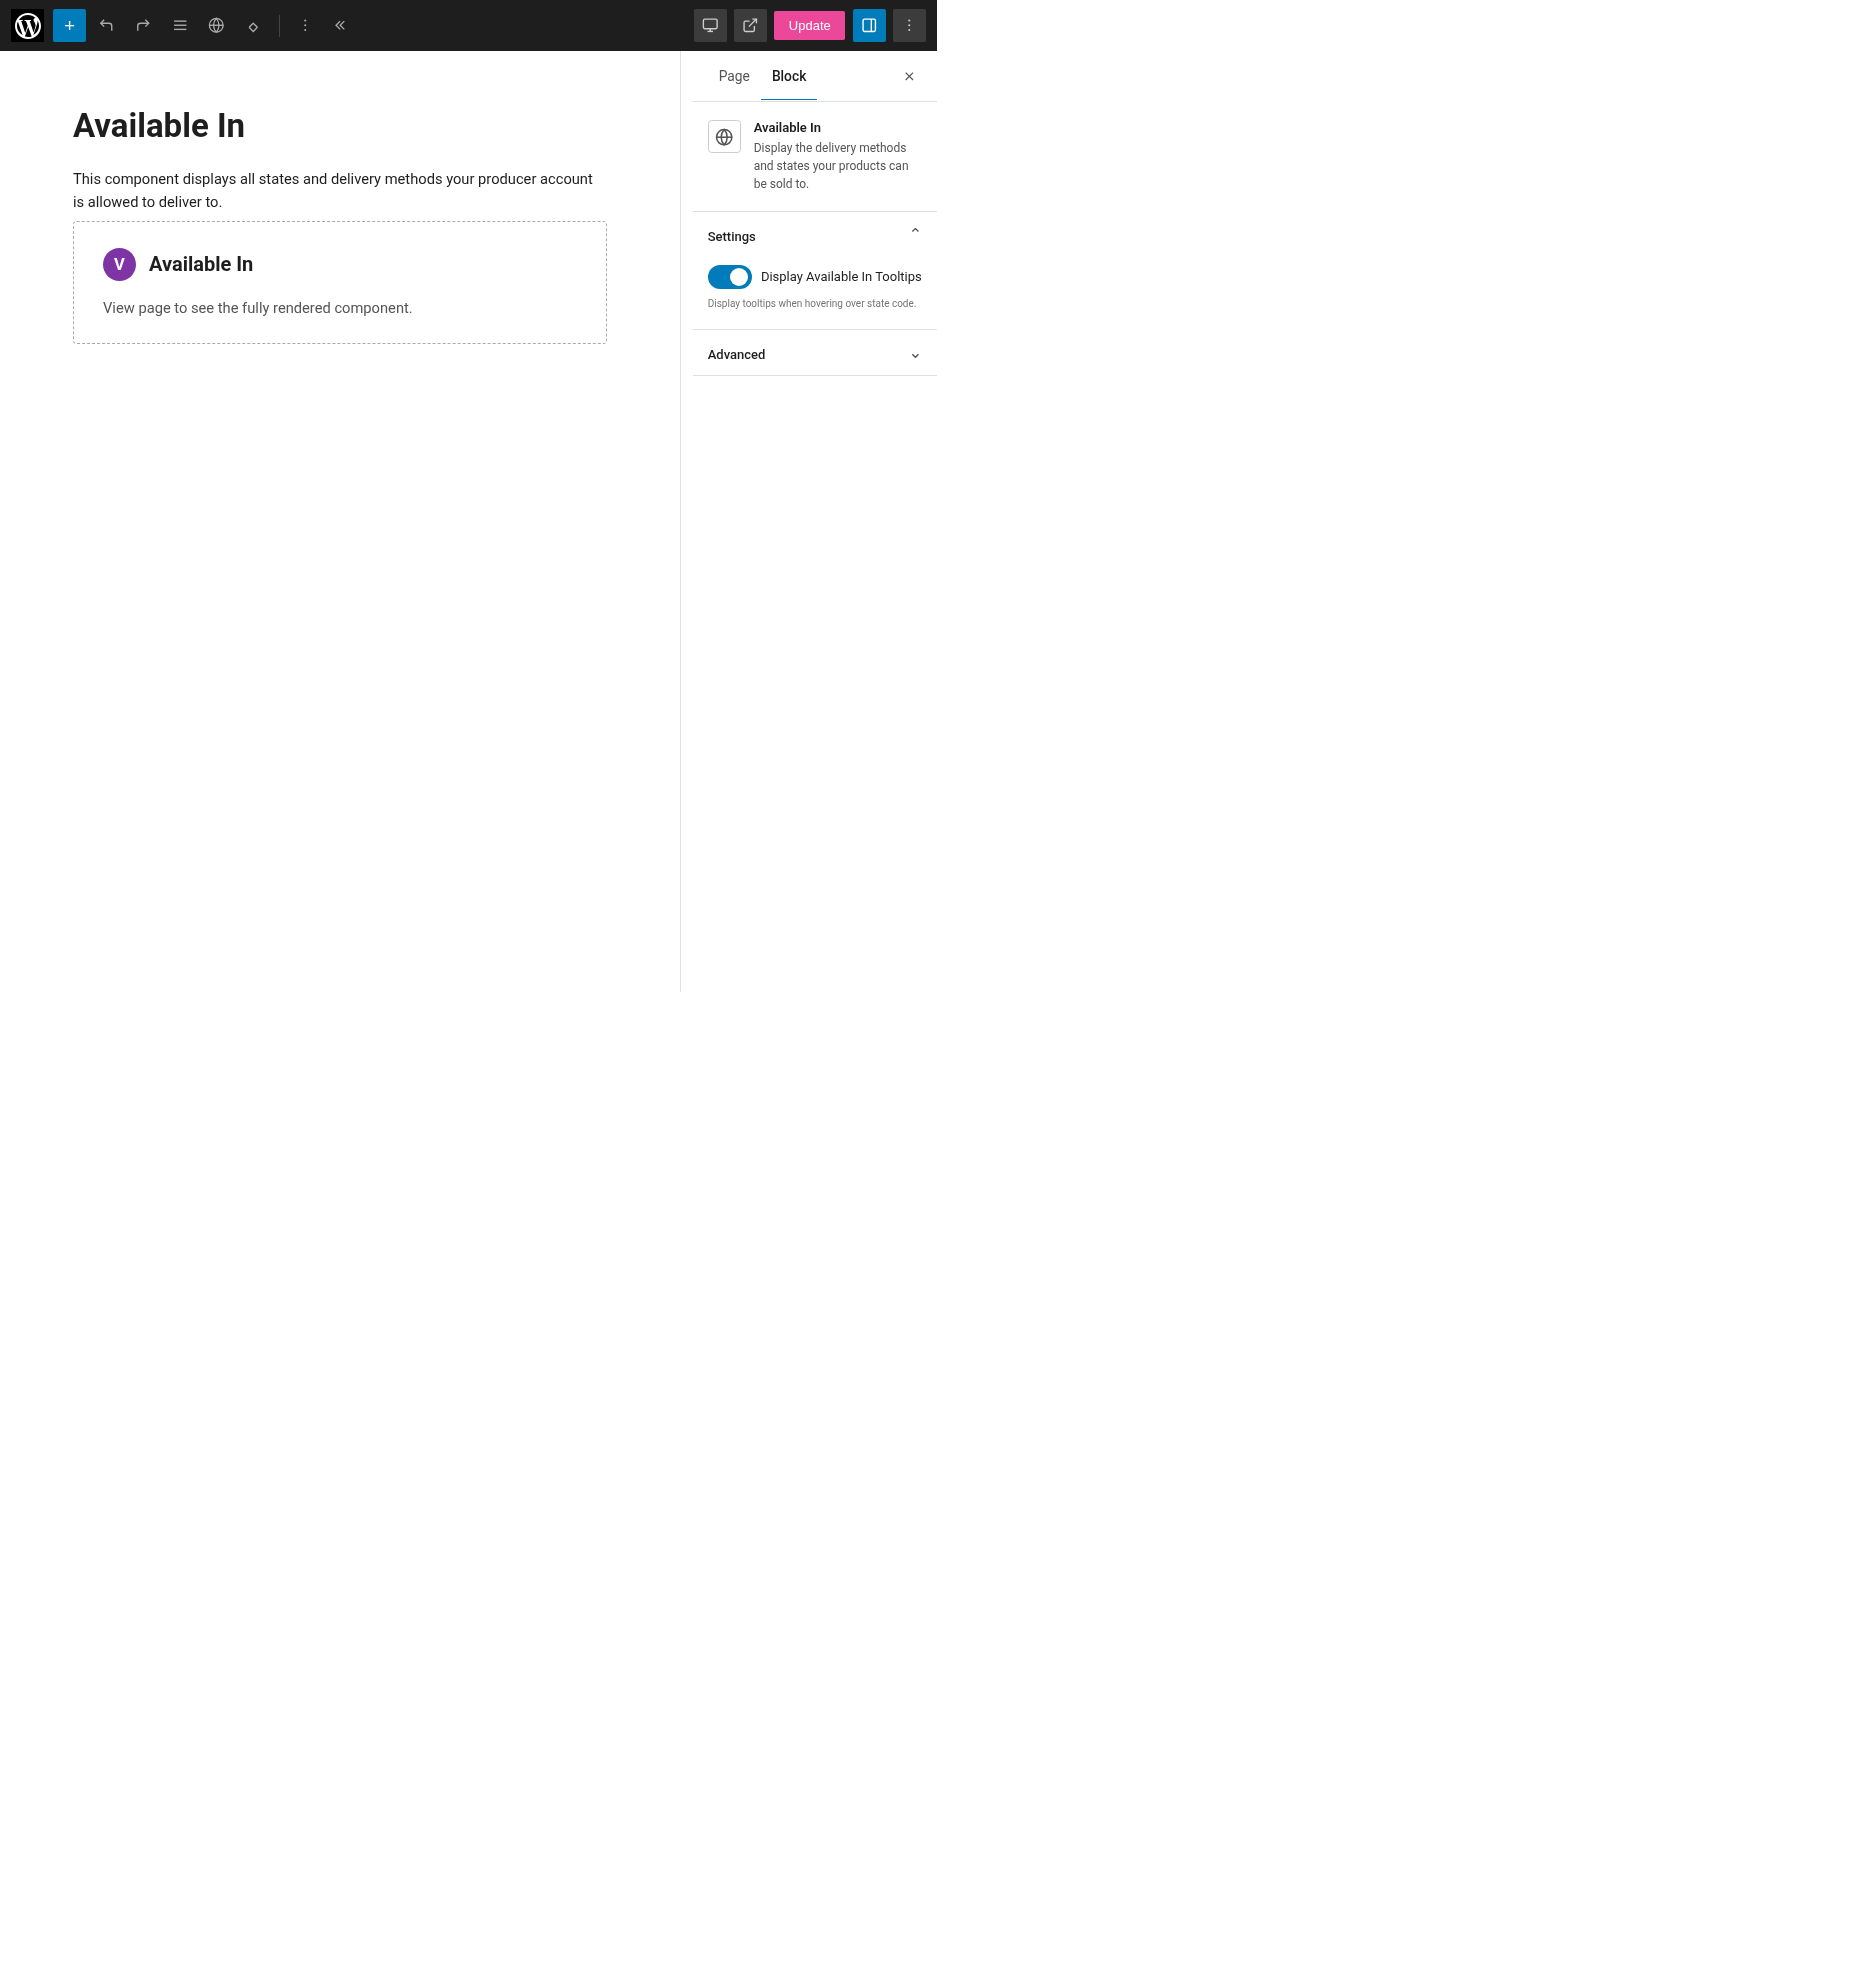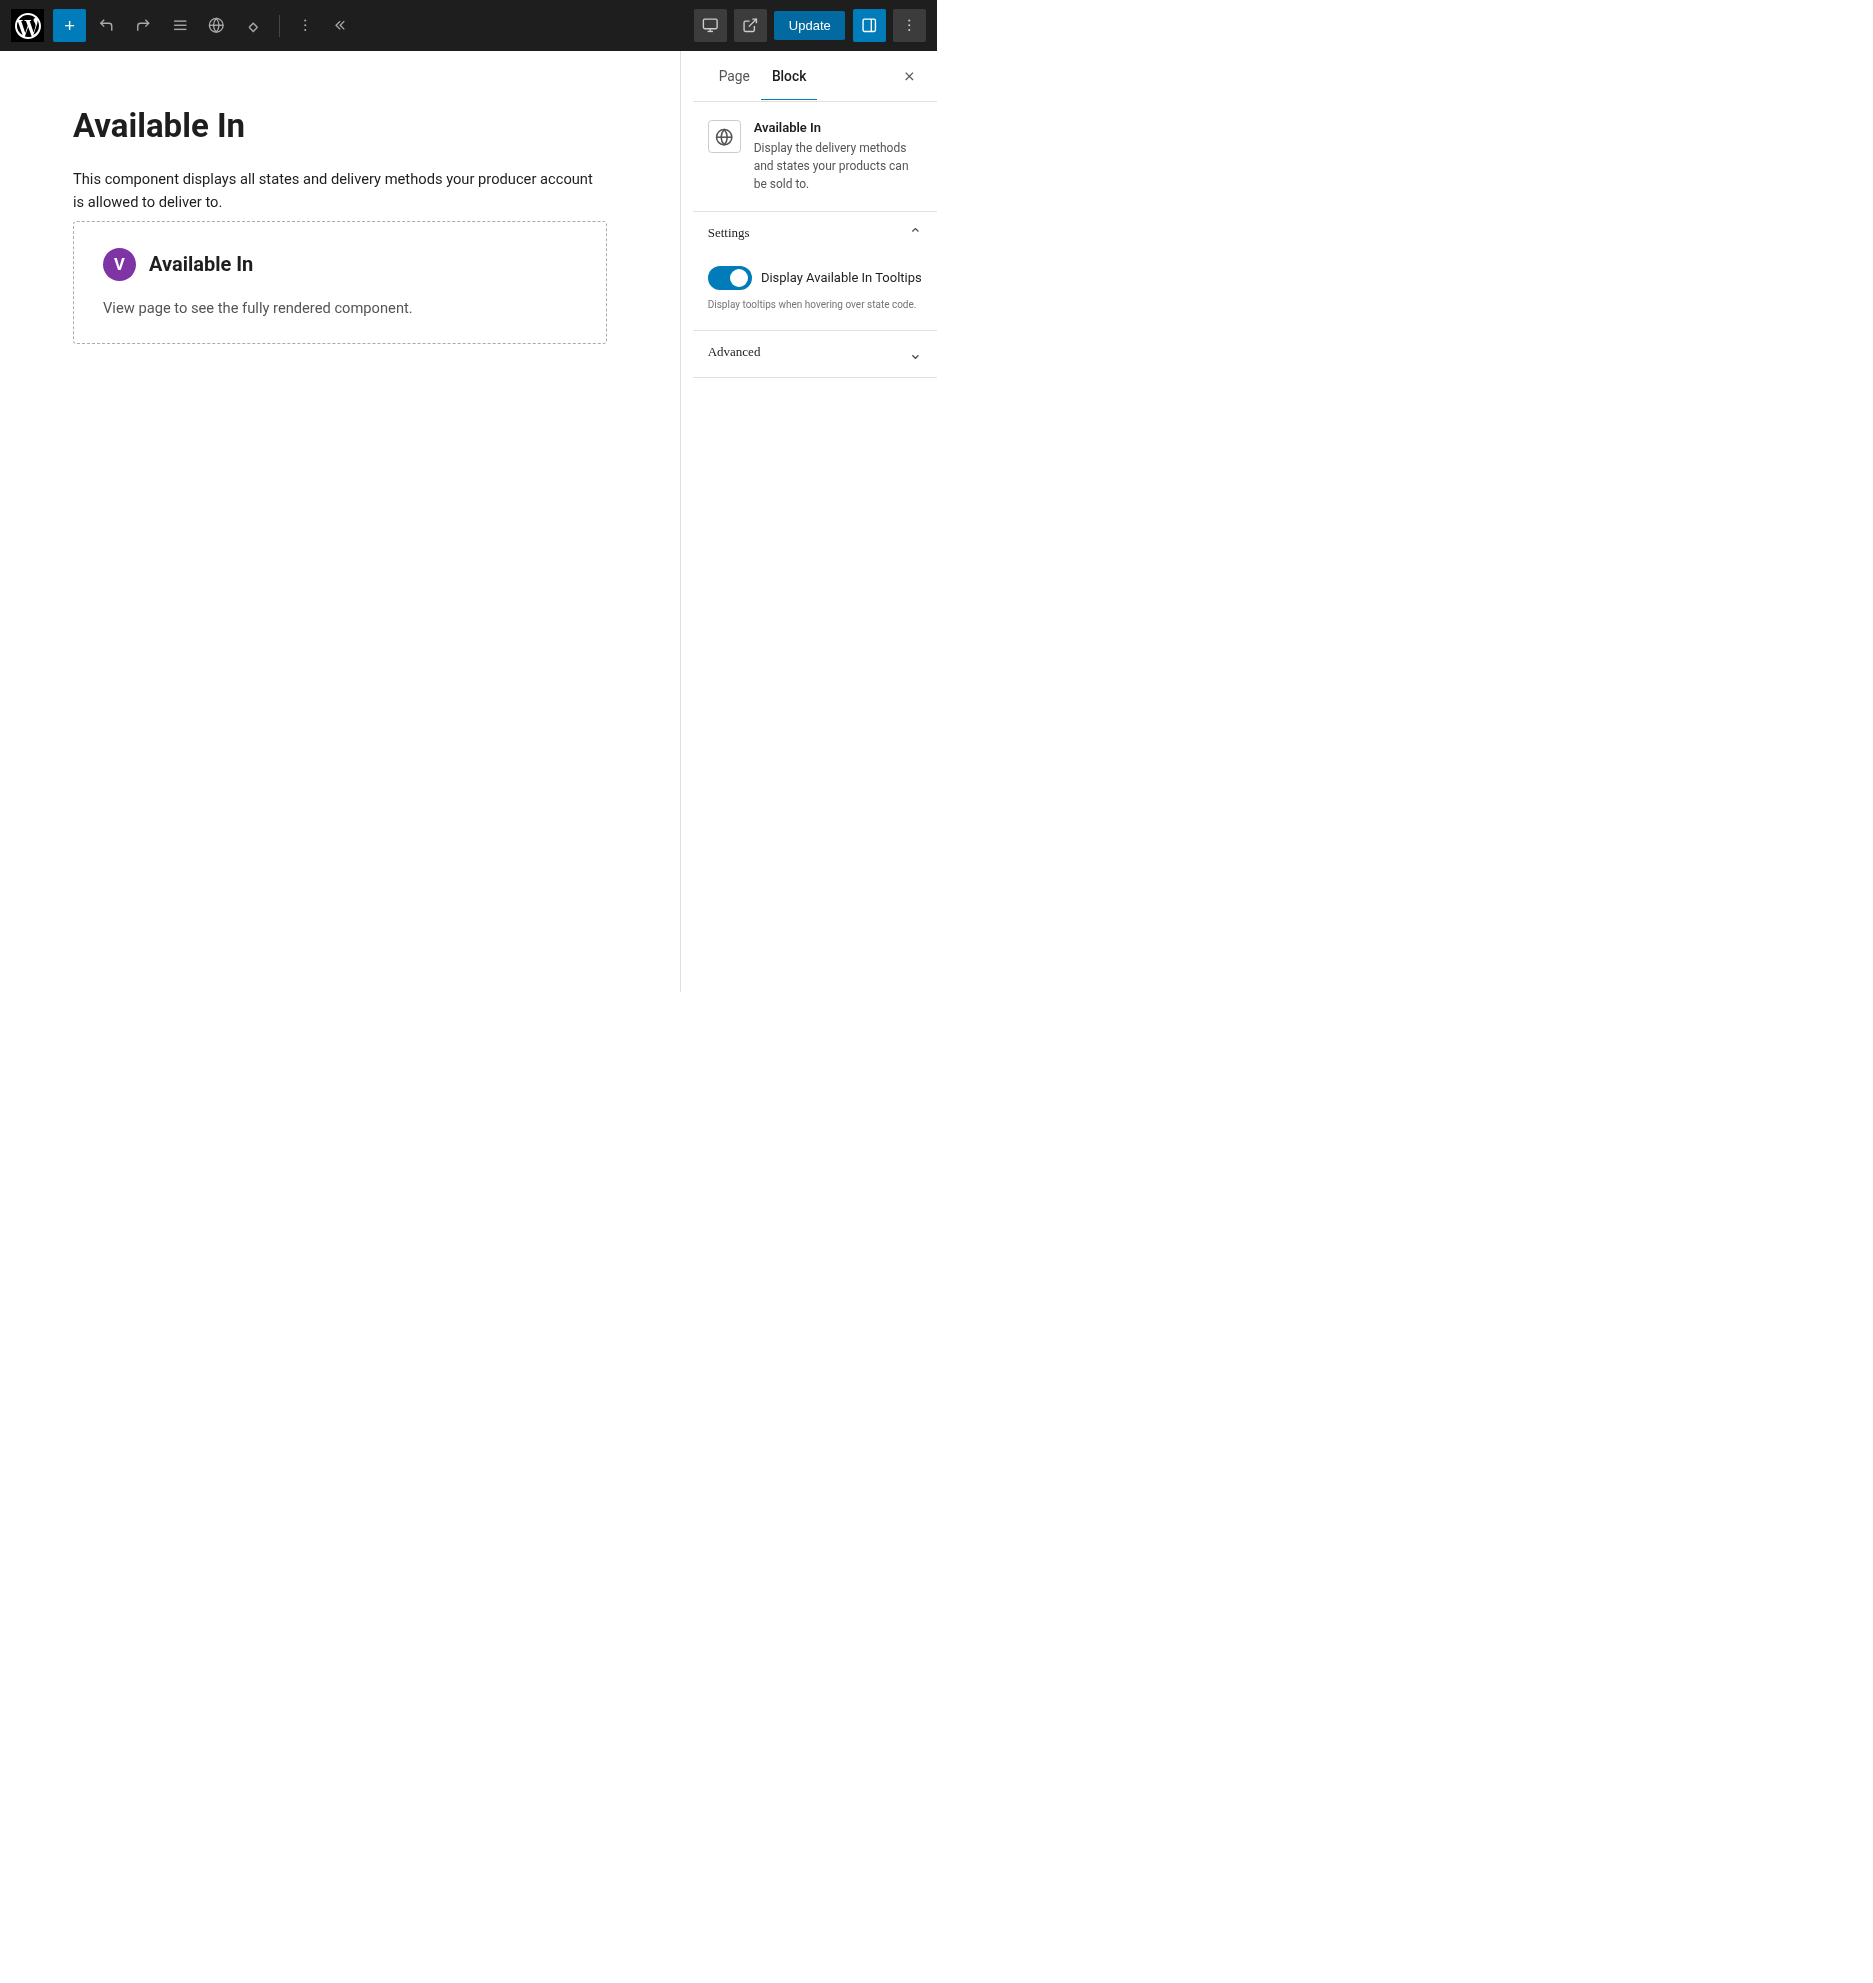--- a/index.html
+++ b/index.html
@@ -64,21 +64,21 @@
 
     .toolbar-spacer { flex: 1; }
 
     .toolbar-right {
       display: flex;
       align-items: center;
       gap: 7.3px;
     }
 
     .btn-update {
-      background: #0369a1;
+      background: #ec4899;
       color: #fff;
       border: none;
       border-radius: 1.8px;
       padding: 7.3px 14.7px;
       font-size: 13px;
       cursor: pointer;
       font-weight: 500;
     }
 
     .toolbar-icon-btn {
@@ -256,28 +256,27 @@
       line-height: 1.5;
     }
 
     
     .sidebar-section {
       border-bottom: 0.9px solid #e0e0e0;
     }
 
     .sidebar-section-header {
       display: flex;
-      align-items: flex-start;
+      align-items: flex-end;
       justify-content: space-between;
       padding: 13px 14.7px;
       cursor: pointer;
       font-size: 13px;
       font-weight: 500;
       color: #1e1e1e;
-      font-family: Liberation Serif, serif;
     }
 
     .sidebar-section-toggle {
       font-size: 16.5px;
       color: #555;
     }
 
     .sidebar-section-body {
       padding: 7.3px 14.7px 18.4px;
     }

